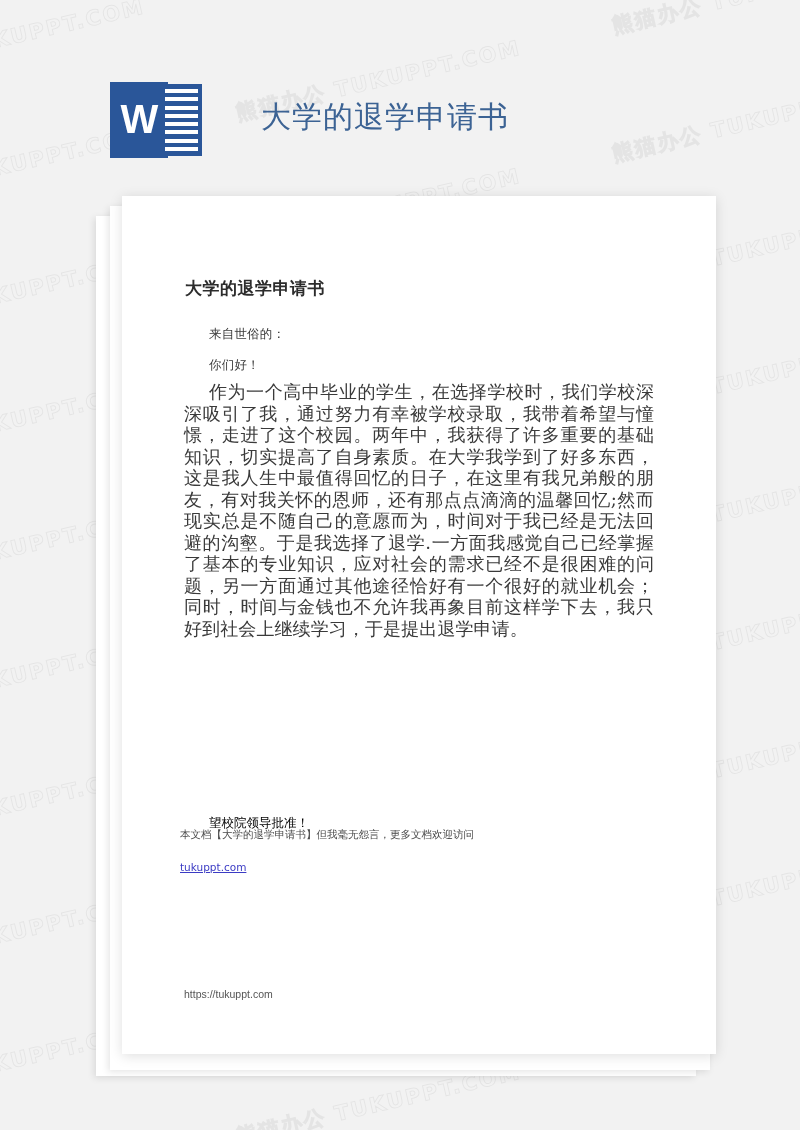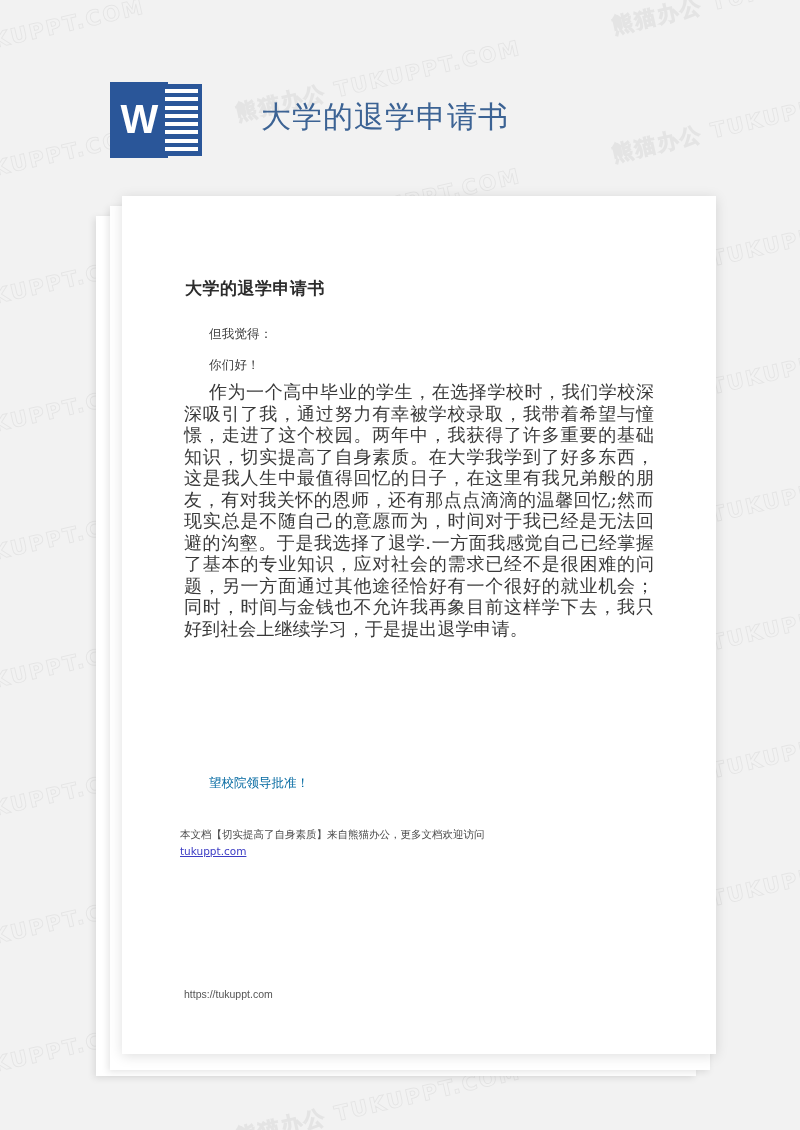--- a/index.html
+++ b/index.html
@@ -190,42 +190,42 @@
     text-align: justify;
     letter-spacing: 0.1px;
   }
   #para-1 { top: 185px; }
   #para-2 { top: 359px; }
   #para-3 { top: 511px; }
 
   #line-closing {
     position: absolute;
     left: 87px;
-    top: 579px;
+    top: 619px;
     font-family: Liberation Serif, serif;
     font-size: 12.5px;
-    color: #0369a1;
+    color: #000000;
     white-space: nowrap;
   }
 
   #footer-note {
     position: absolute;
     left: 58px;
     top: 630px;
     width: 480px;
     font-family: "DejaVu Sans", sans-serif;
     font-size: 10.5px;
     line-height: 16px;
     color: #4a4a4a;
   }
   #footer-link {
     color: #3b3bc4;
     text-decoration: underline;
     display: inline-block;
-    margin-top: 1px;
+    margin-top: 17px;
   }
 
   #bottom-url {
     position: absolute;
     left: 62px;
     top: 792px;
     font-family: Liberation Sans, sans-serif;
     font-size: 10.5px;
     color: #555555;
   }
@@ -328,28 +328,28 @@
   <div id="doc-title-heading">大学的退学申请书</div>
 </div>
 
 <div id="page-stack">
   <div class="stack-sheet" id="stack-back-2"></div>
   <div class="stack-sheet" id="stack-back-1"></div>
 
   <div id="page-main">
     <div id="doc-body">
       <div id="doc-heading">大学的退学申请书</div>
-      <div class="doc-line" id="line-salutation">但我觉得：</div>
+      <div class="doc-line" id="line-salutation">来自世俗的：</div>
       <div class="doc-line" id="line-greeting">你们好！</div>
 
       <div class="doc-para" id="para-1">作为一个高中毕业的学生，在选择学校时，我们学校深深吸引了我，通过努力有幸被学校录取，我带着希望与憧憬，走进了这个校园。两年中，我获得了许多重要的基础知识，切实提高了自身素质。在大学我学到了好多东西，这是我人生中最值得回忆的日子，在这里有我兄弟般的朋友，有对我关怀的恩师，还有那点点滴滴的温馨回忆;然而现实总是不随自己的意愿而为，时间对于我已经是无法回避的沟壑。于是我选择了退学.一方面我感觉自己已经掌握了基本的专业知识，应对社会的需求已经不是很困难的问题，另一方面通过其他途径恰好有一个很好的就业机会；同时，时间与金钱也不允许我再象目前这样学下去，我只好到社会上继续学习，于是提出退学申请。</div>
 
       <div id="line-closing">望校院领导批准！</div>
 
       <div id="footer-note">
-        <span>本文档【切实提高了自身素质】来自熊猫办公，更多文档欢迎访问</span><br>
+        <span>本文档【大学的退学申请书】但我毫无怨言，更多文档欢迎访问</span><br>
         <a href="#" id="footer-link">tukuppt.com</a>
       </div>
 
       <div id="bottom-url">https://tukuppt.com</div>
     </div>
   </div>
 </div>
 
 </body></html>

